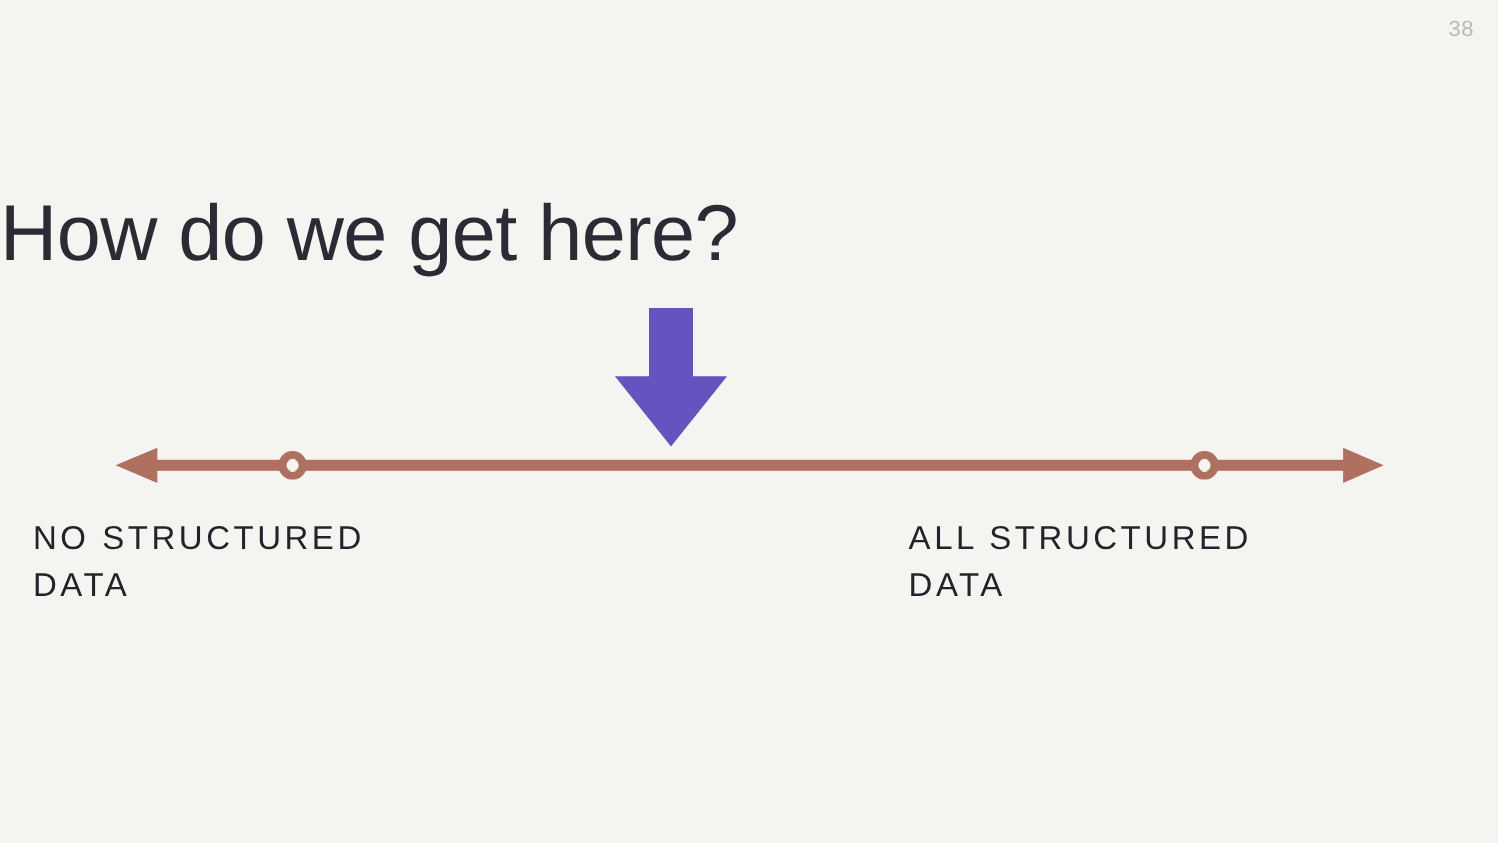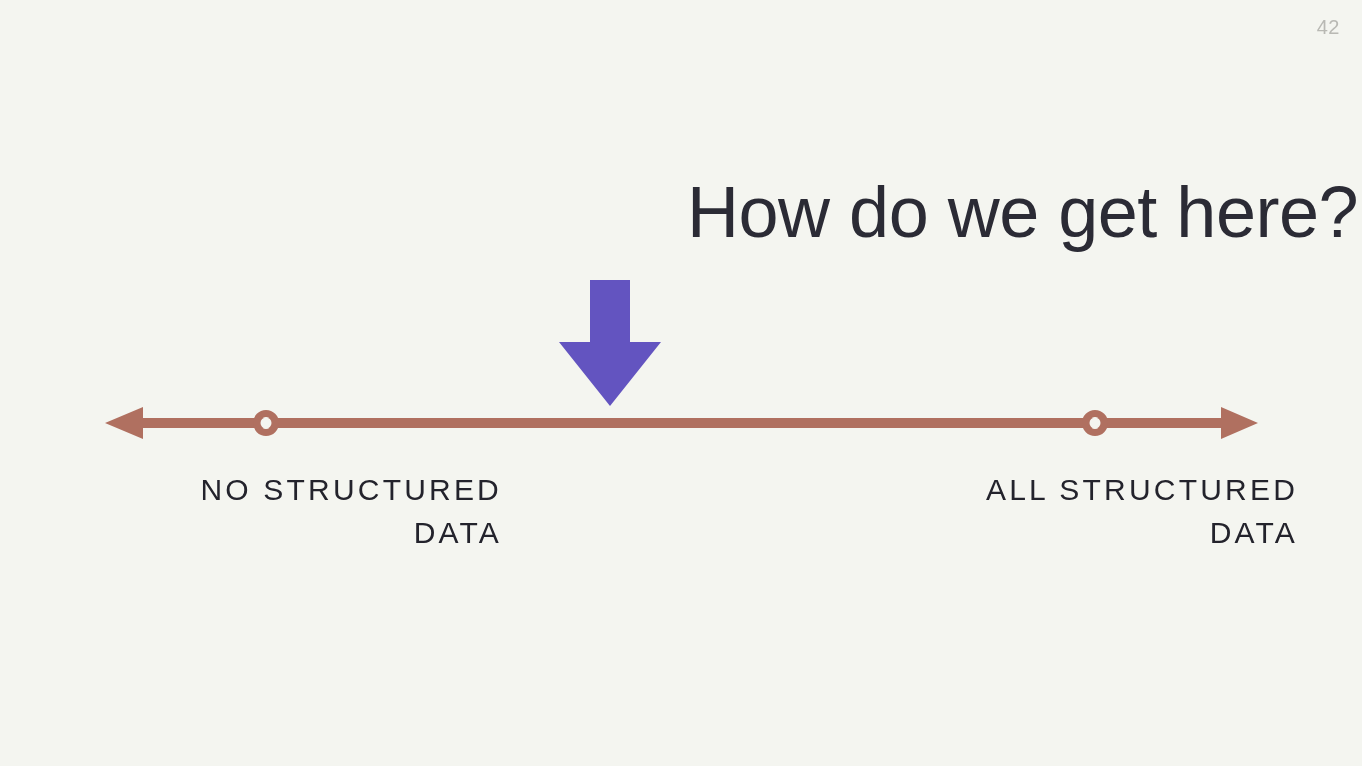--- a/index.html
+++ b/index.html
@@ -33,21 +33,21 @@
     letter-spacing: 0.5px;
     line-height: 1;
   }
 
   
   .title {
     position: absolute;
     left: 0;
     right: 4px;
     top: 176px;
-    text-align: right;
+    text-align: left;
     font-family: "Liberation Sans", sans-serif;
     font-size: 72px;
     font-weight: 300;
     color: #2b2b35;
     letter-spacing: -0.5px;
     line-height: 1;
     white-space: nowrap;
   }
 
   
@@ -71,32 +71,32 @@
   
   .axis-label {
     position: absolute;
     top: 468px;
     font-family: "Liberation Sans", sans-serif;
     font-size: 30px;
     font-weight: 400;
     color: #23232c;
     letter-spacing: 3.2px;
     line-height: 43px;
-    text-align: right;
+    text-align: left;
     white-space: pre-line;
   }
   .axis-label.left  { left: 30px;  width: 472px; }
   .axis-label.right { left: 826px; width: 472px; }
 </style>
 </head>
 <body>
 
 <div class="slide">
 
-  <div class="page-number">42</div>
+  <div class="page-number">38</div>
 
   <div class="title">How do we get here?</div>
 
   <svg class="down-arrow" viewBox="0 0 108 128" aria-hidden="true">
     <polygon points="34,0 74,0 74,62 105,62 54,126 3,62 34,62" fill="#6354c0"></polygon>
   </svg>
 
   <svg class="spectrum" viewBox="0 0 1362 54" aria-hidden="true">
 
     <rect x="118" y="22" width="1128" height="10" fill="#b07060"></rect>

